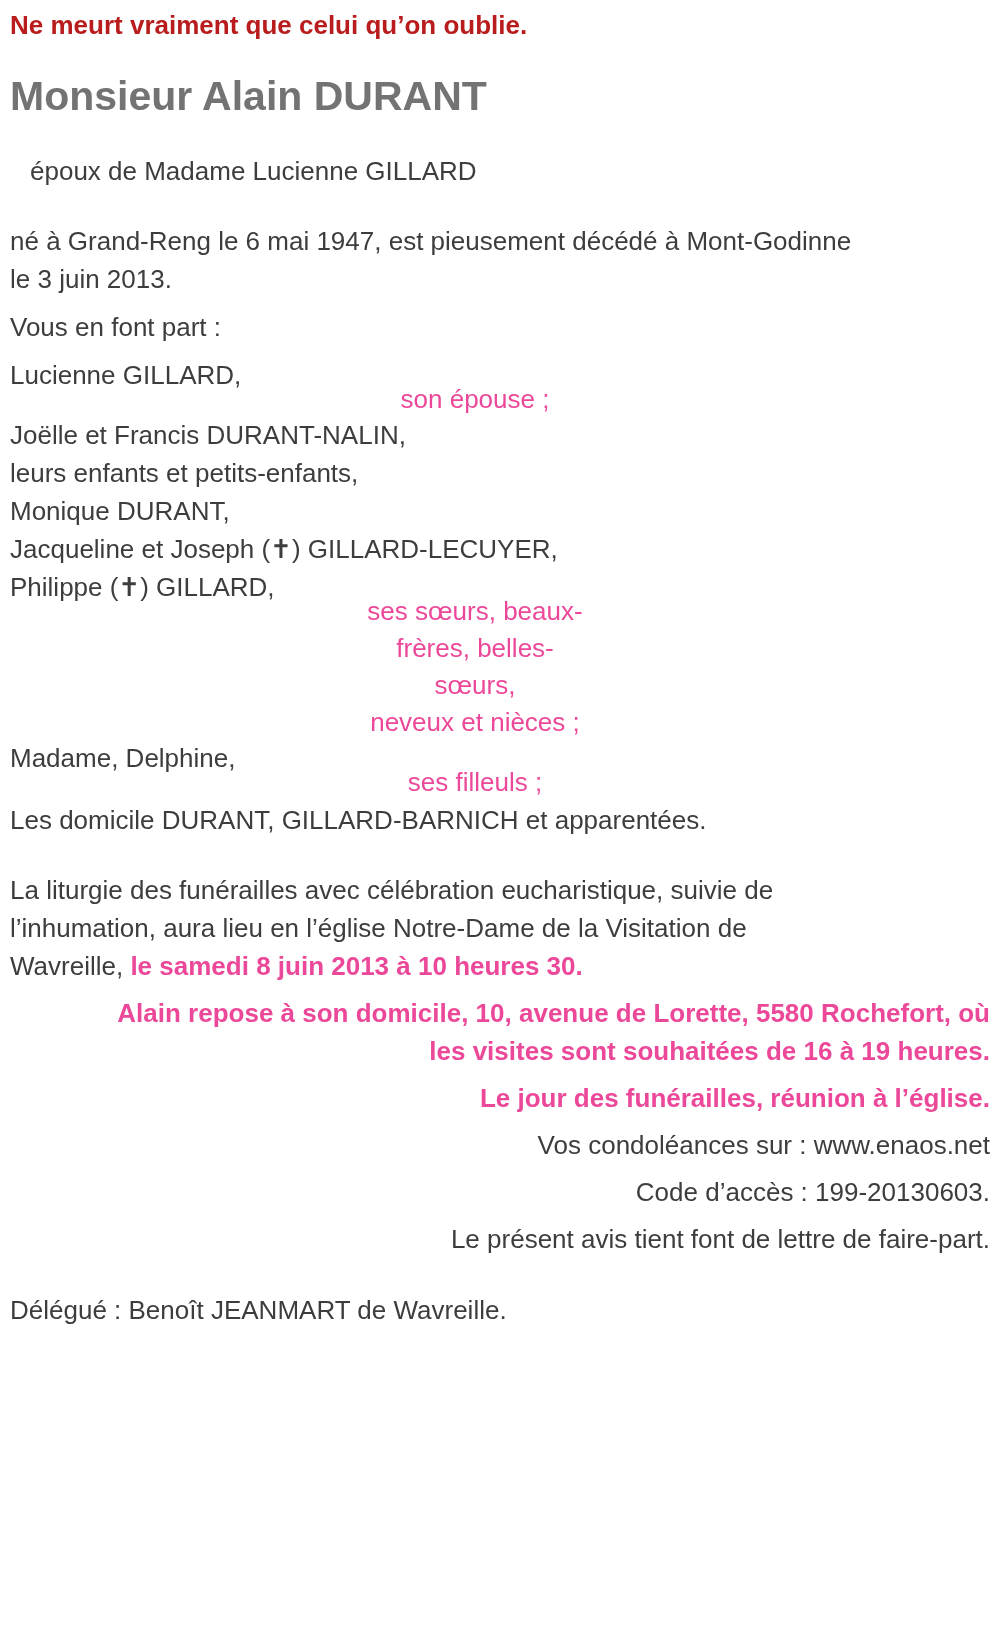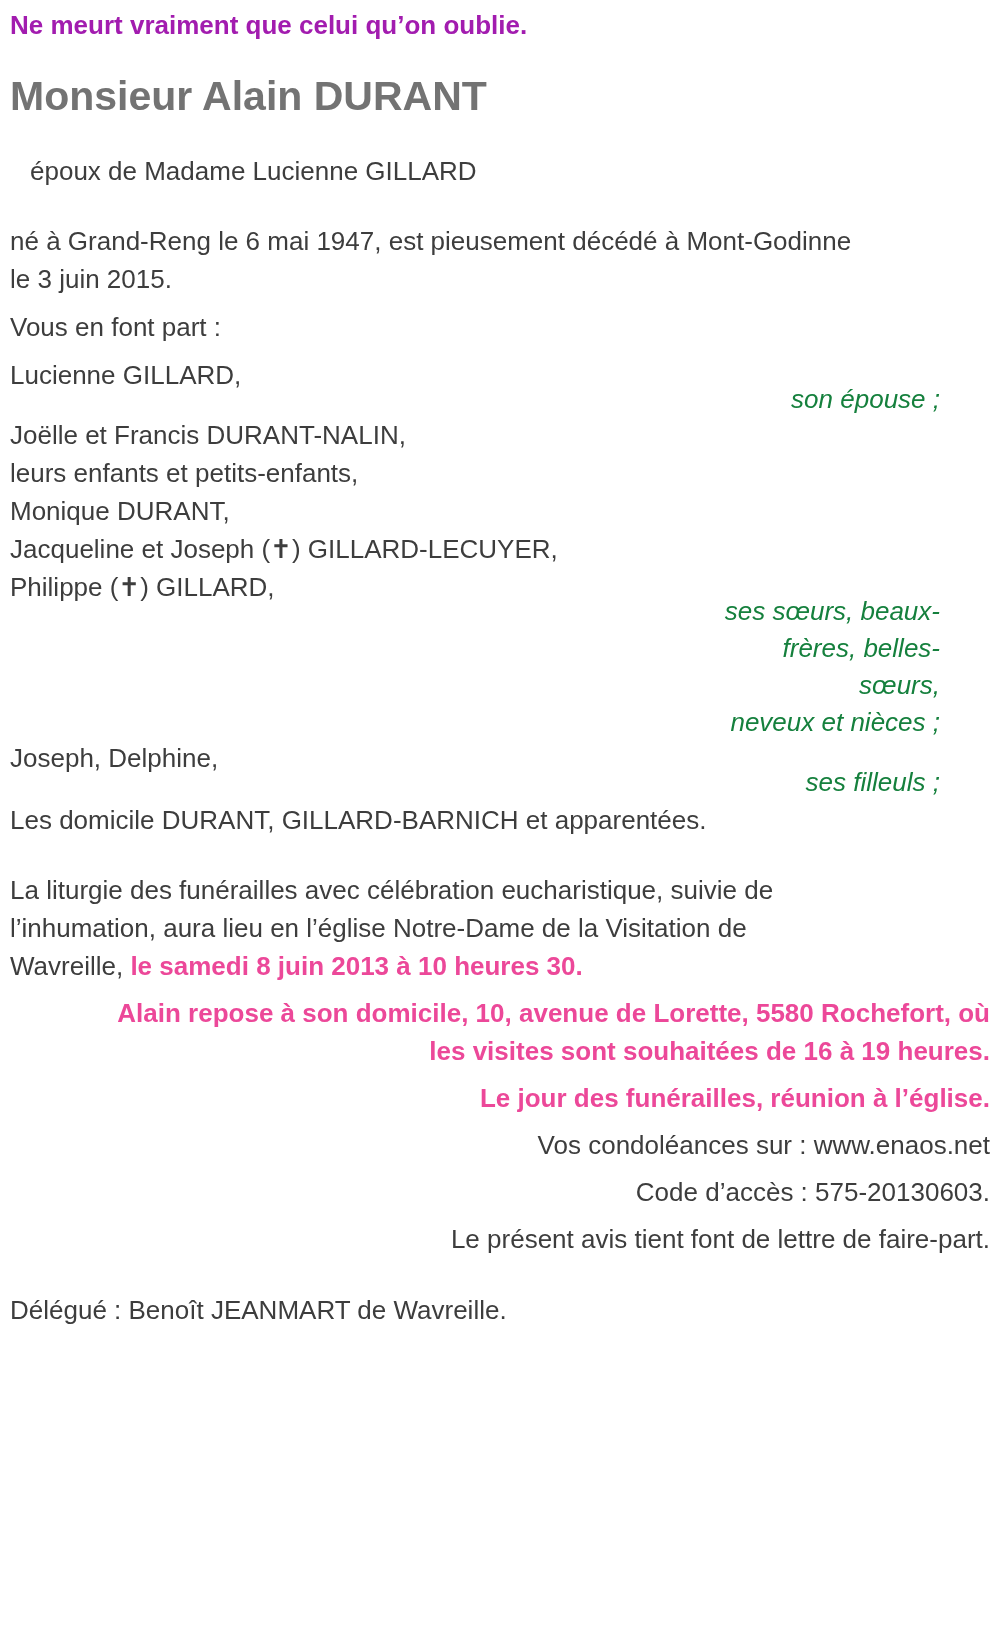--- a/index.html
+++ b/index.html
@@ -14,45 +14,44 @@
     padding: 6px 10px 0 10px;
     font-family: "Liberation Sans", "DejaVu Sans", sans-serif;
     font-size: 26px;
     line-height: 38px;
     color: #3d3d3d;
   }
   .pre { white-space: pre-line; }
 
   .epitaph {
     font-weight: bold;
-    color: #a21caf;
+    color: #b91c1c;
     font-size: 26px;
     line-height: 34px;
     margin: 2px 0 0 0;
   }
   h1.deceased-name {
     font-size: 41px;
     line-height: 48px;
     font-weight: bold;
     color: #737373;
     margin: 30px 0 0 0;
   }
   .spouse { margin-top: 32px; margin-left: 20px; }
   .birth  { margin-top: 32px; }
   .intro  { margin-top: 10px; }
 
   .family-list { margin-top: 0; }
   .group-names { margin: 0; }
   .relation {
-    font-style: italic;
-    text-align: right;
+    text-align: center;
     padding-right: 50px;
     line-height: 37px;
     margin: -13px 0 -2px 0;
-    color: #15803d;
+    color: #ec4899;
   }
   .first-group { margin-top: 10px; }
 
   .families { margin-top: 2px; }
 
   .para      { margin-top: 32px; }
   .para-tight{ margin-top: 9px; text-align: right; }
   .para-gap  { margin-top: 33px; }
 
   .b {
@@ -63,21 +62,21 @@
 </head>
 <body>
 
 <div class="epitaph">Ne meurt vraiment que celui qu’on oublie.</div>
 
 <h1 class="deceased-name">Monsieur Alain DURANT</h1>
 
 <div class="spouse">époux de Madame Lucienne GILLARD</div>
 
 <div class="birth pre">né à Grand-Reng le 6 mai 1947, est pieusement décédé à Mont-Godinne
-le 3 juin 2015.</div>
+le 3 juin 2013.</div>
 
 <div class="intro">Vous en font part :</div>
 
 <div class="family-list">
 
   <div class="family-group first-group">
     <div class="group-names pre">Lucienne GILLARD,</div>
     <div class="relation pre">son épouse ;</div>
   </div>
 
@@ -88,38 +87,38 @@
 Monique DURANT,
 Jacqueline et Joseph (✝) GILLARD-LECUYER,
 Philippe (✝) GILLARD,</div>
     <div class="relation pre">ses sœurs, beaux-
 frères, belles-
 sœurs,
 neveux et nièces ;</div>
   </div>
 
   <div class="family-group">
-    <div class="group-names pre">Joseph, Delphine,</div>
+    <div class="group-names pre">Madame, Delphine,</div>
     <div class="relation pre">ses filleuls ;</div>
   </div>
 
 </div>
 
 <div class="families">Les domicile DURANT, GILLARD-BARNICH et apparentées.</div>
 
 <div class="para">
   <div class="pre">La liturgie des funérailles avec célébration eucharistique, suivie de
 l’inhumation, aura lieu en l’église Notre-Dame de la Visitation de</div>
   <div><span>Wavreille, </span><span class="b">le samedi 8 juin 2013 à 10 heures 30.</span></div>
 </div>
 
 <div class="para-tight b pre">Alain repose à son domicile, 10, avenue de Lorette, 5580 Rochefort, où
 les visites sont souhaitées de 16 à 19 heures.</div>
 
 <div class="para-tight b">Le jour des funérailles, réunion à l’église.</div>
 
 <div class="para-tight">Vos condoléances sur : www.enaos.net</div>
 
-<div class="para-tight">Code d’accès : 575-20130603.</div>
+<div class="para-tight">Code d’accès : 199-20130603.</div>
 
 <div class="para-tight">Le présent avis tient font de lettre de faire-part.</div>
 
 <div class="para-gap">Délégué : Benoît JEANMART de Wavreille.</div>
 
 </body></html>

